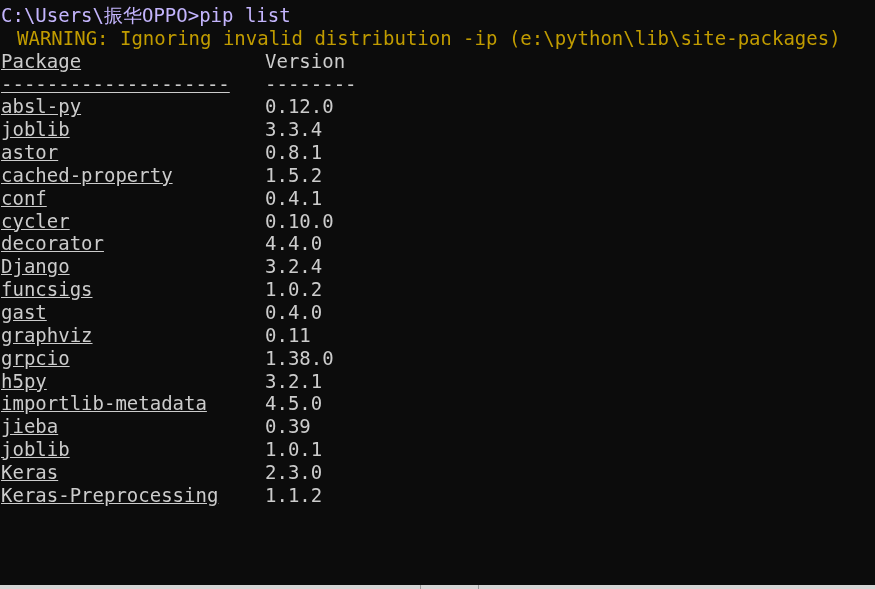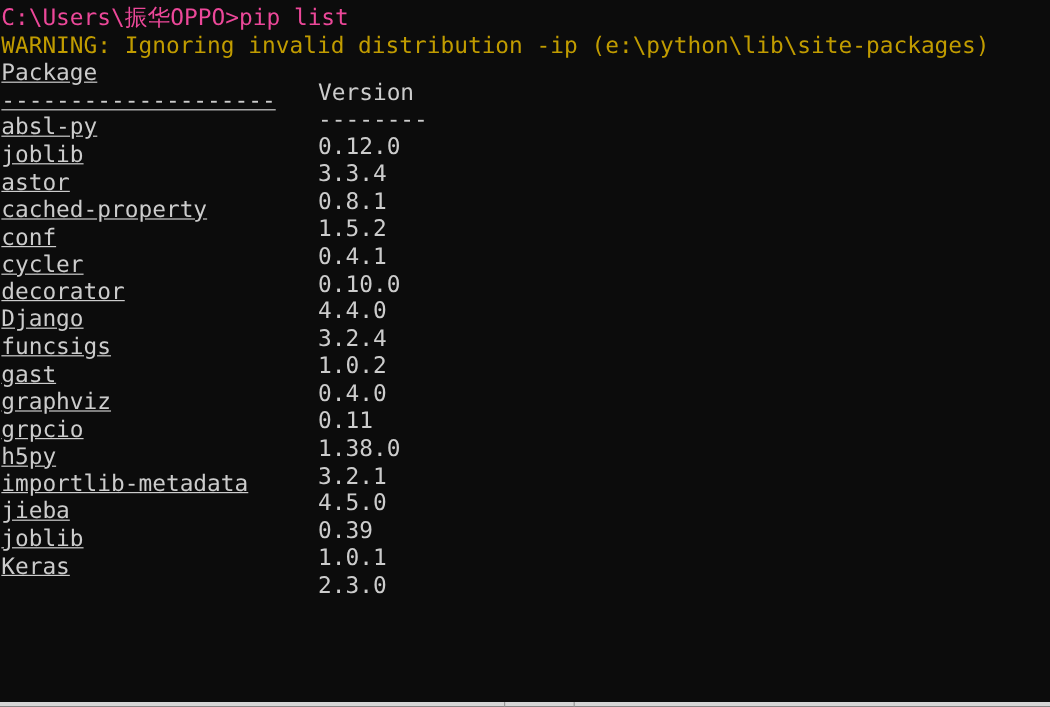--- a/index.html
+++ b/index.html
@@ -22,24 +22,25 @@
     padding: 4px 0 0 1px;
     overflow: hidden;
   }
   .line {
     display: block;
     height: 22.85px;
     line-height: 22.85px;
     font-size: 19px;
     letter-spacing: 0px;
     white-space: pre;
-    color: #ec4899;
+    color: #c4b5fd;
   }
   .line.warn {
     color: #c19c00;
+    margin-left: 16px;
   }
   .cols {
     display: block;
     height: 22.85px;
     line-height: 22.85px;
     font-size: 19px;
     white-space: pre;
     color: #cccccc;
   }
   .c-pkg {
@@ -47,21 +48,20 @@
     width: 264px;
     white-space: pre;
     overflow: hidden;
     vertical-align: top;
     text-decoration: underline;
   }
   .c-ver {
     display: inline-block;
     white-space: pre;
     vertical-align: top;
-    margin-top: 16px;
   }
   .cjk {
     font-family: "DejaVu Sans", "Liberation Sans", sans-serif;
     font-size: 19px;
   }
   #bottom-chrome {
     position: absolute;
     left: 0;
     bottom: 0;
     width: 875px;
@@ -100,20 +100,21 @@
       <div class="cols"><span class="c-pkg">Django</span><span class="c-ver">3.2.4</span></div>
       <div class="cols"><span class="c-pkg">funcsigs</span><span class="c-ver">1.0.2</span></div>
       <div class="cols"><span class="c-pkg">gast</span><span class="c-ver">0.4.0</span></div>
       <div class="cols"><span class="c-pkg">graphviz</span><span class="c-ver">0.11</span></div>
       <div class="cols"><span class="c-pkg">grpcio</span><span class="c-ver">1.38.0</span></div>
       <div class="cols"><span class="c-pkg">h5py</span><span class="c-ver">3.2.1</span></div>
       <div class="cols"><span class="c-pkg">importlib-metadata</span><span class="c-ver">4.5.0</span></div>
       <div class="cols"><span class="c-pkg">jieba</span><span class="c-ver">0.39</span></div>
       <div class="cols"><span class="c-pkg">joblib</span><span class="c-ver">1.0.1</span></div>
       <div class="cols"><span class="c-pkg">Keras</span><span class="c-ver">2.3.0</span></div>
+      <div class="cols"><span class="c-pkg">Keras-Preprocessing</span><span class="c-ver">1.1.2</span></div>
     </div>
 
   <div id="bottom-chrome">
     <span class="tick" style="left:420px"></span>
     <span class="tick" style="left:478px"></span>
   </div>
 
 </div>
 
 </body></html>

